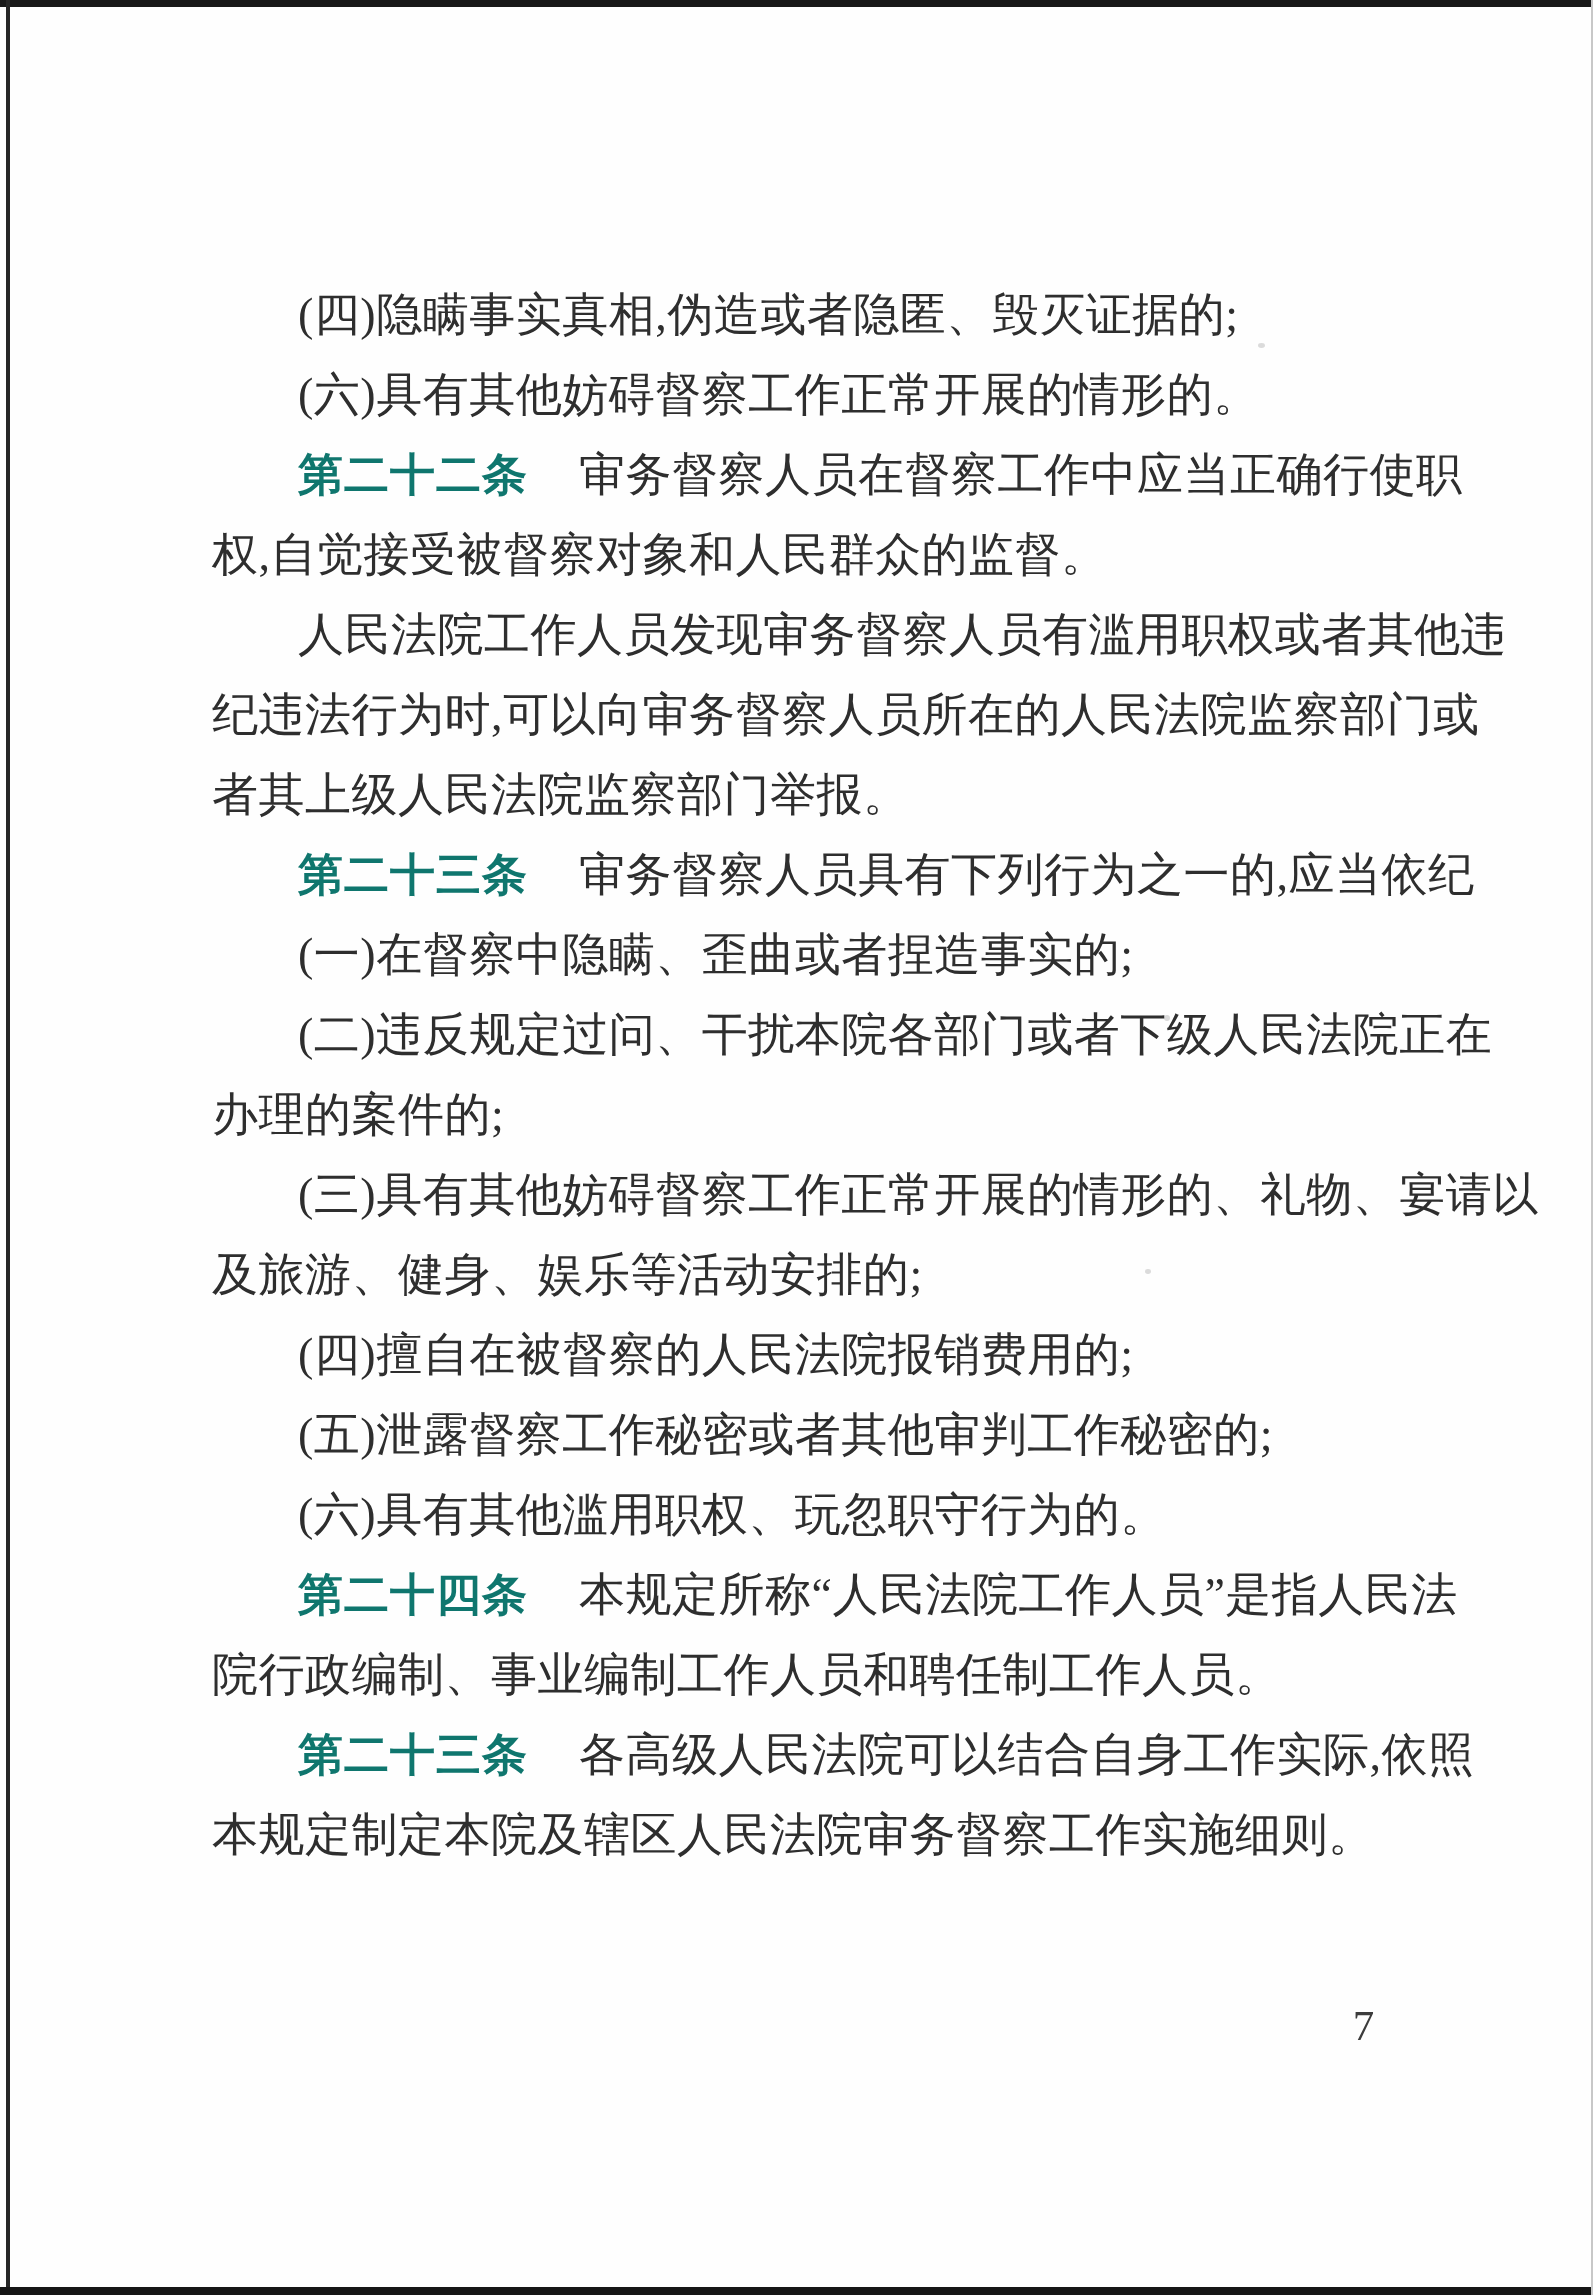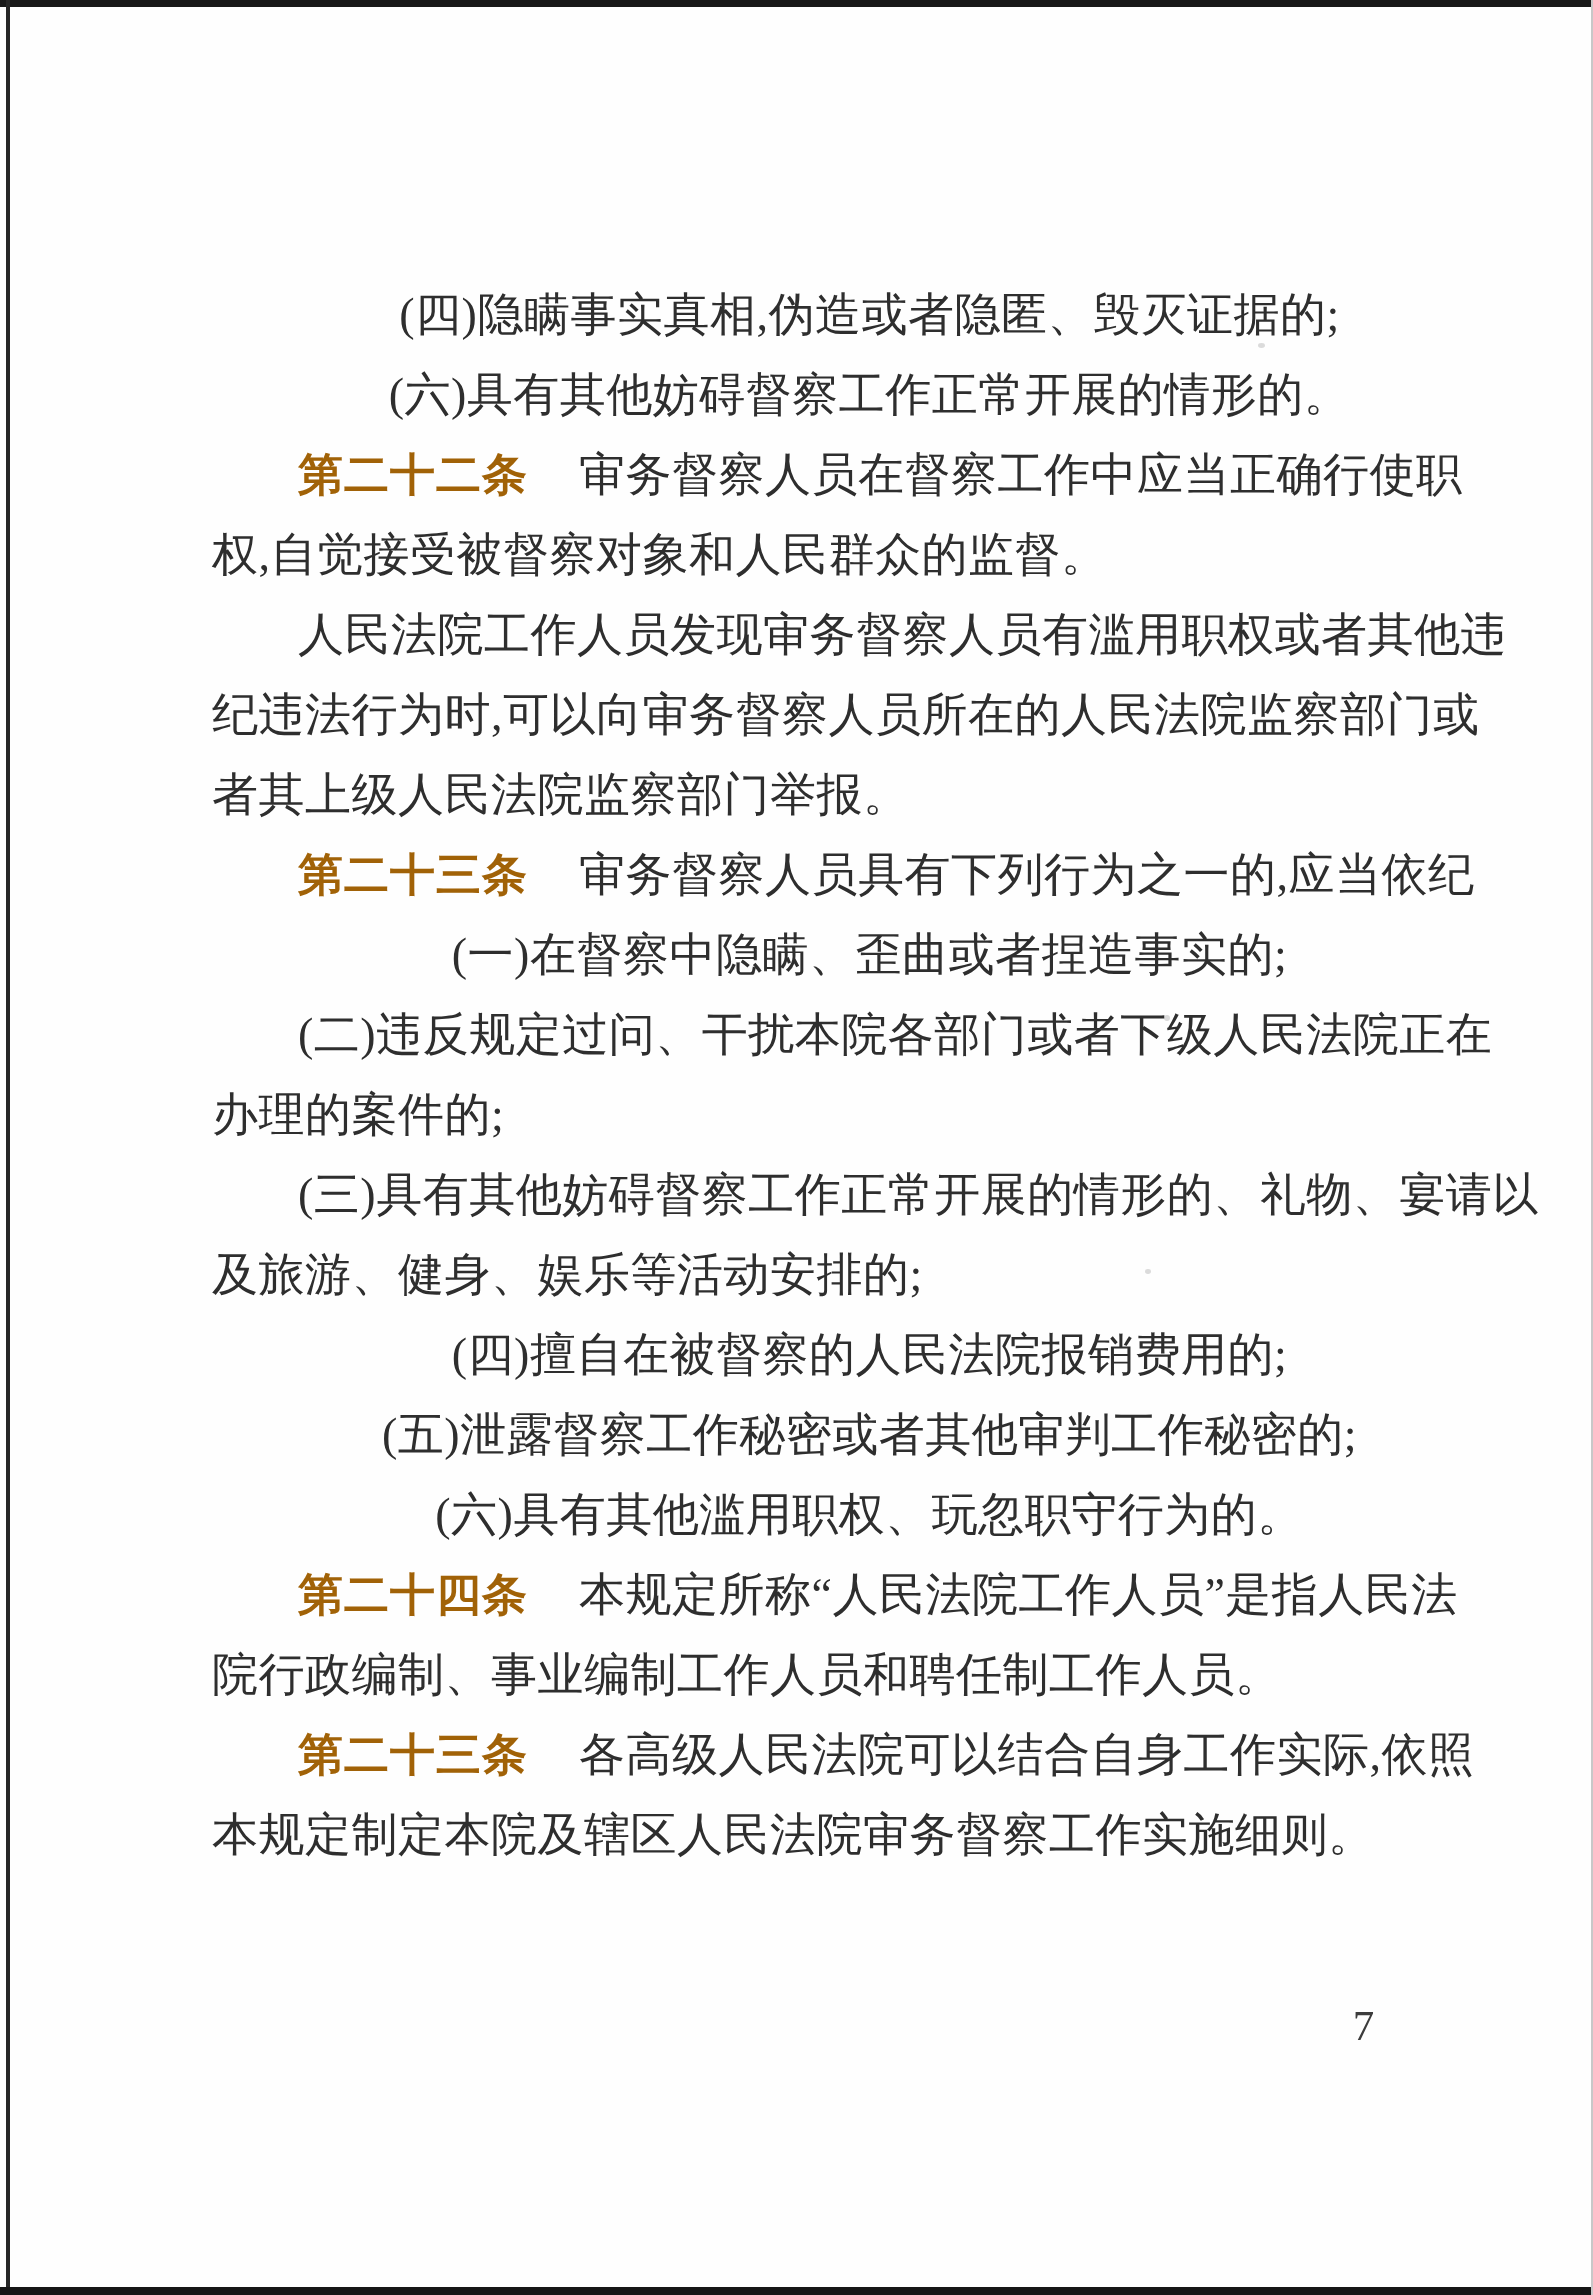--- a/index.html
+++ b/index.html
@@ -43,27 +43,26 @@
   .line {
     height: 80px;
     line-height: 80px;
     font-size: 46px;
     letter-spacing: 0.5px;
     color: #2e2e2e;
     white-space: nowrap;
   }
   .line.indent {
     padding-left: 86px;
-    text-align: center;
   }
   .article-no {
     font-family: "Liberation Sans", "DejaVu Sans", sans-serif;
     font-weight: 700;
     font-size: 45px;
-    color: #a16207;
+    color: #0f766e;
     margin-right: 51px;
     letter-spacing: 1px;
   }
   .page-number {
     position: absolute;
     top: 1997px;
     left: 1334px;
     width: 59px;
     text-align: center;
     font-size: 43px;

